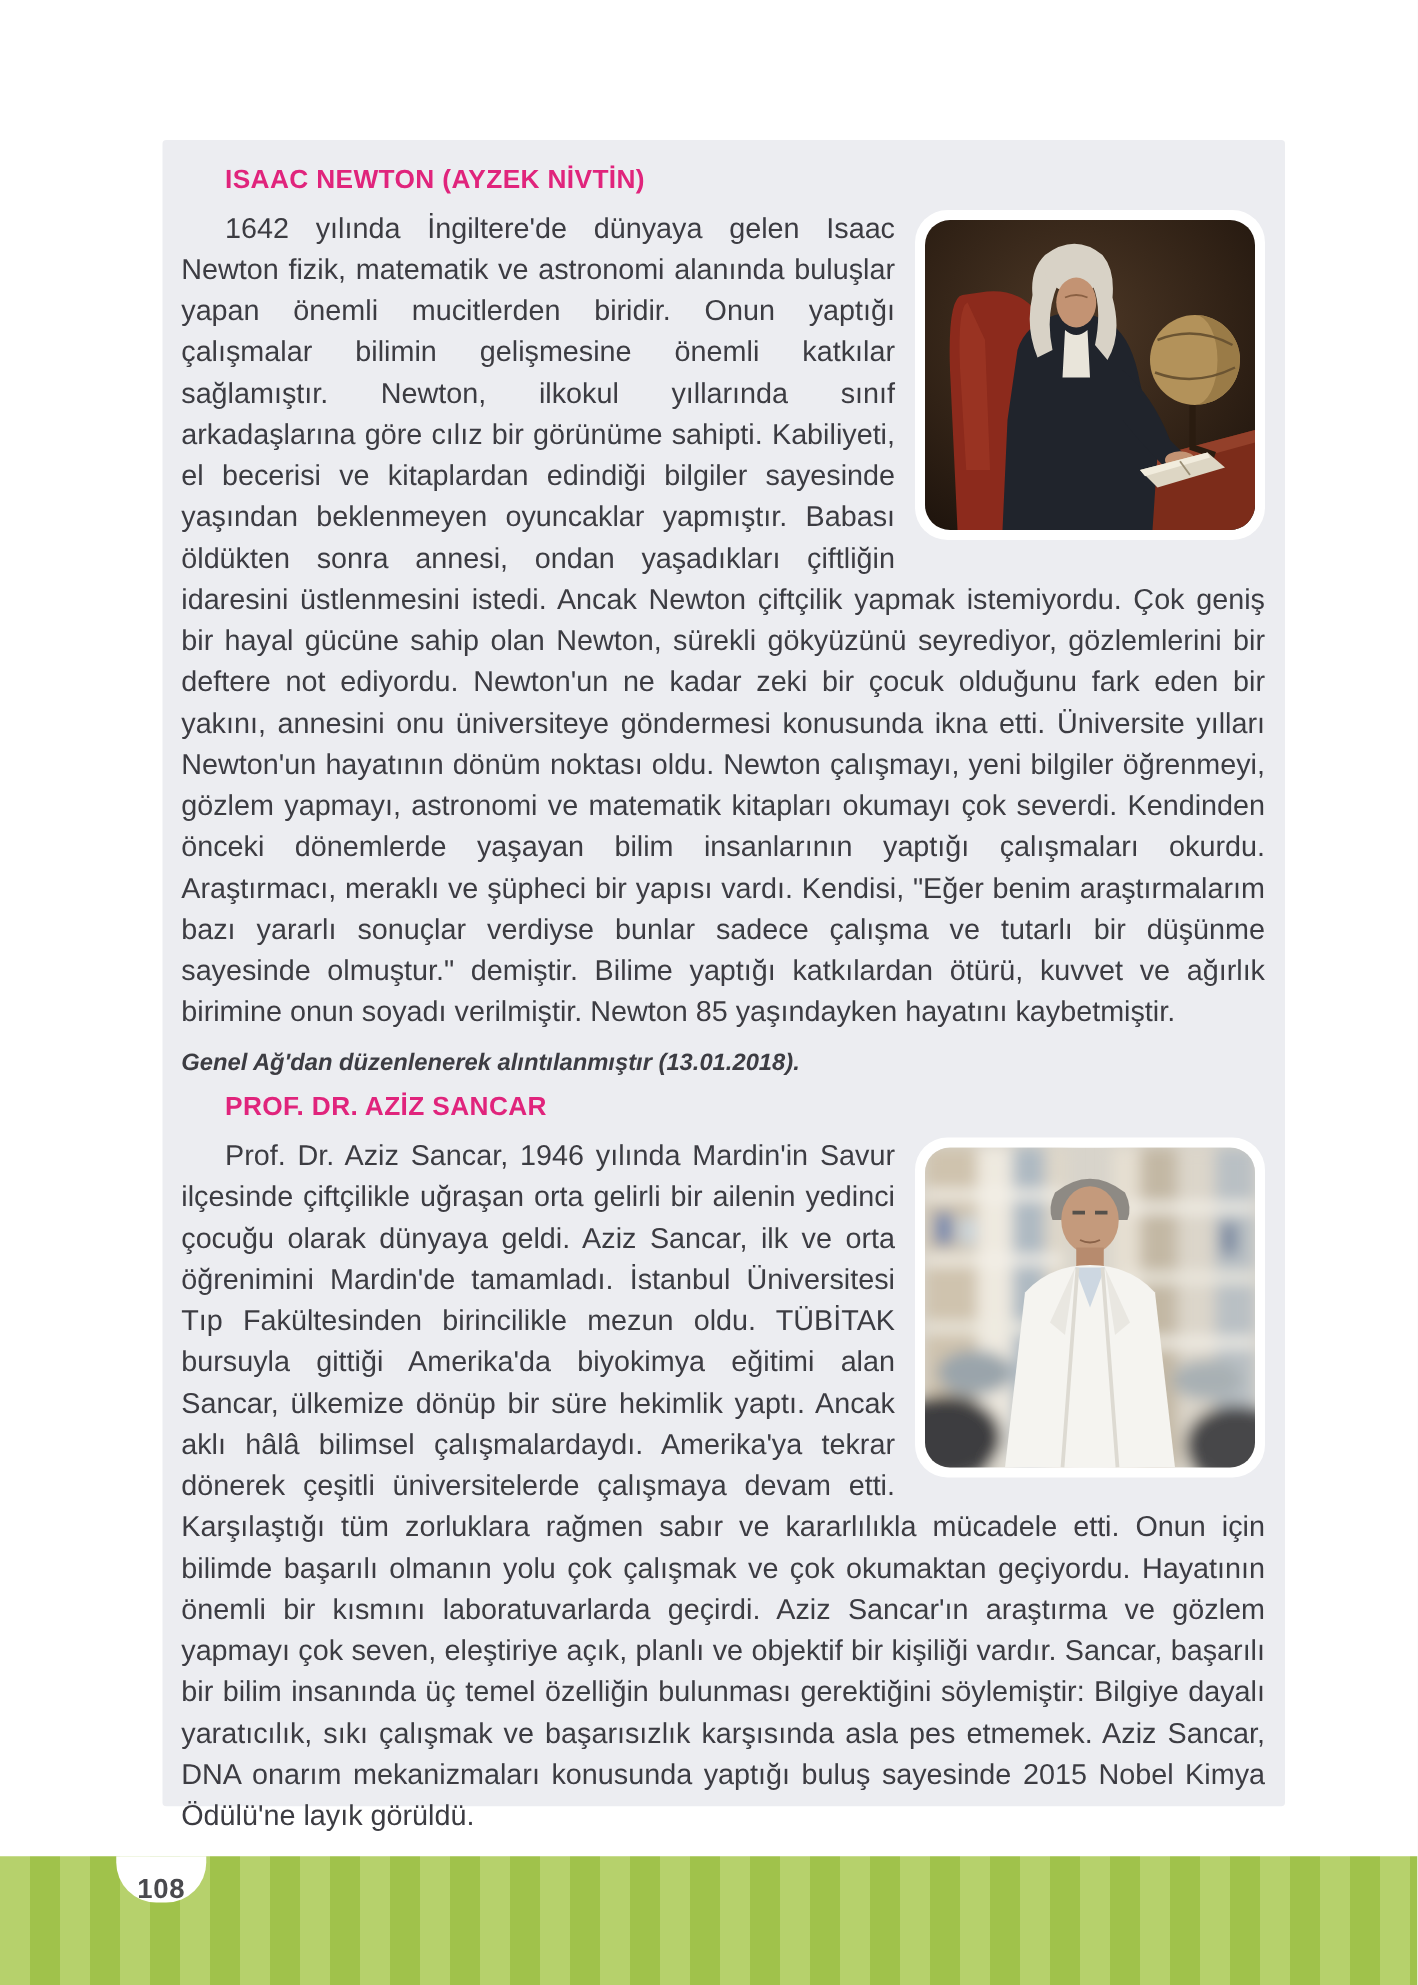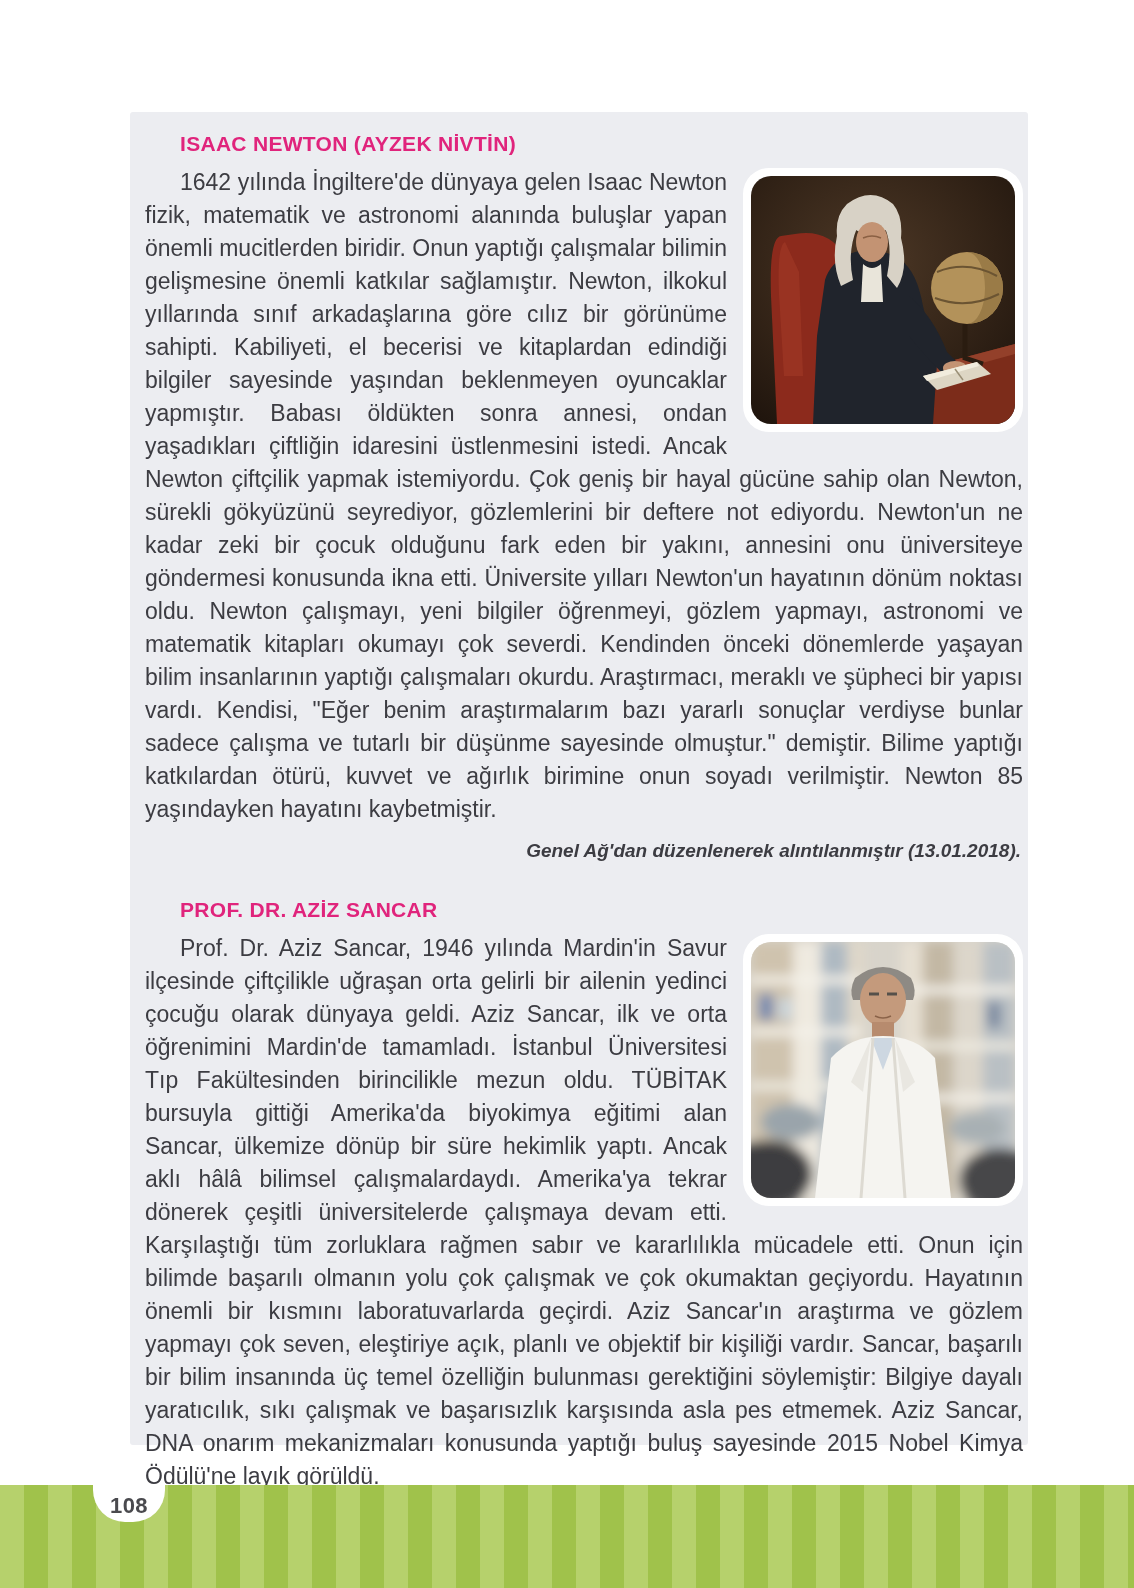--- a/index.html
+++ b/index.html
@@ -13,56 +13,56 @@
   html,body{background:#ffffff;}
   body{
     width:1134px;height:1588px;position:relative;overflow:hidden;
     font-family:"Liberation Sans","DejaVu Sans",sans-serif;
     color:var(--text);
   }
   .page{position:absolute;inset:0;background:#ffffff;}
   .panel{
     position:absolute;left:130px;top:112px;width:898px;height:1333px;
     background:var(--panel-bg);
-    padding:20px 5px 0 15px;
+    padding:20px 16px 0 15px;
     border-radius:3px;
   }
   .section{overflow:visible;}
   .section-heading{
     color:var(--heading-pink);
     font-size:21px;font-weight:bold;letter-spacing:.3px;
     padding-left:35px;margin-bottom:10px;
   }
   .photo-frame{
     float:right;
     background:#ffffff;border-radius:26px;padding:8px;
     margin:2px 0 10px 16px;
   }
   .photo-frame svg{display:block;border-radius:20px;}
   .body-text{
     font-size:23px;line-height:33px;text-align:justify;
     text-indent:35px;color:var(--text);
   }
   .citation{
     clear:both;
-    text-align:right;font-style:italic;font-weight:bold;
+    font-style:italic;font-weight:bold;
     font-size:19px;color:var(--text);
     margin:14px 2px 0 0;
   }
-  .section-sancar{margin-top:36px;}
+  .section-sancar{margin-top:12px;}
   .footer-stripes{
     position:absolute;left:0;top:1485px;width:1134px;height:103px;
     background:repeating-linear-gradient(90deg,
       var(--stripe-light) 0px, var(--stripe-light) 24px,
       var(--stripe-dark) 24px, var(--stripe-dark) 48px);
   }
   .page-number-bump{
     position:absolute;left:93px;top:1485px;width:72px;height:37px;
     background:#ffffff;border-radius:0 0 32px 32px;
-    display:flex;justify-content:center;align-items:center;
+    display:flex;justify-content:center;align-items:flex-end;
   }
   .page-number{
     font-size:22px;font-weight:bold;color:#4a4a4e;line-height:1;
     margin-top:4px;letter-spacing:.5px;
   }
 </style>
 </head>
 <body>
 
 <div class="page">

